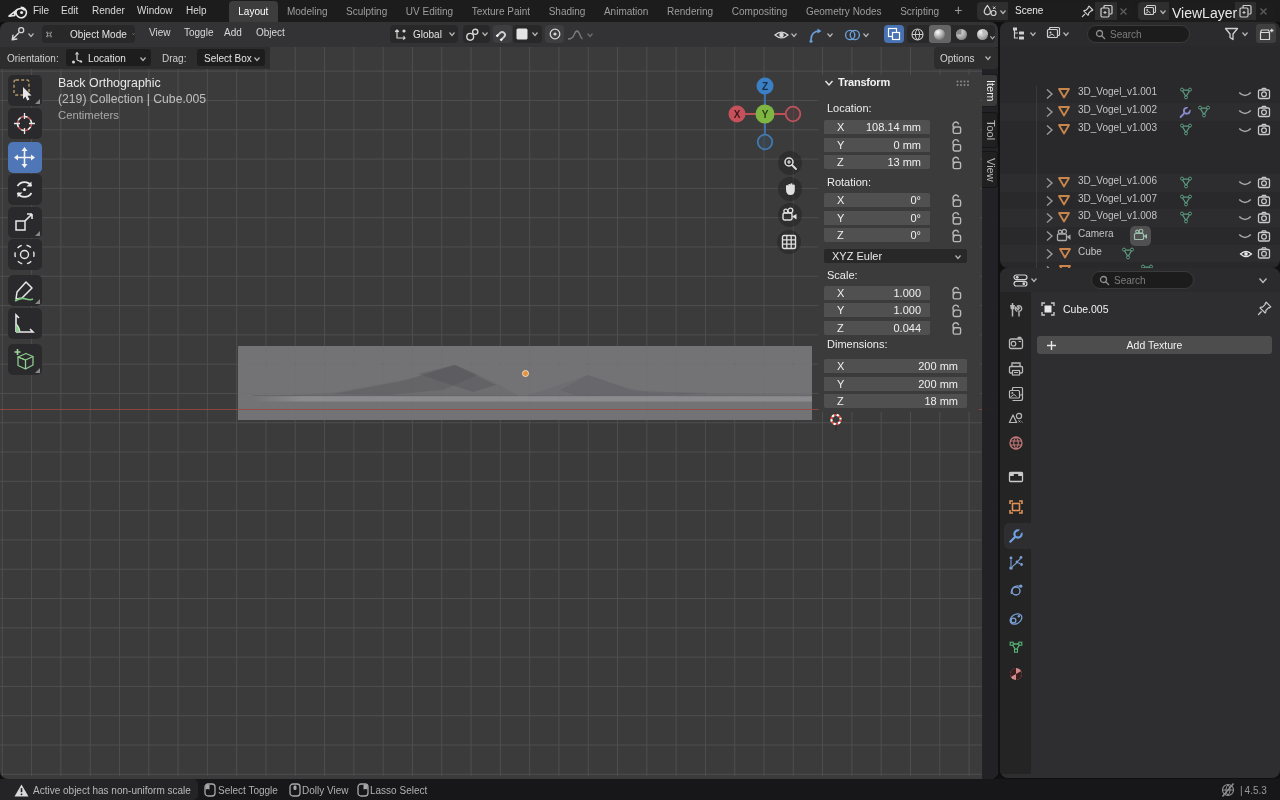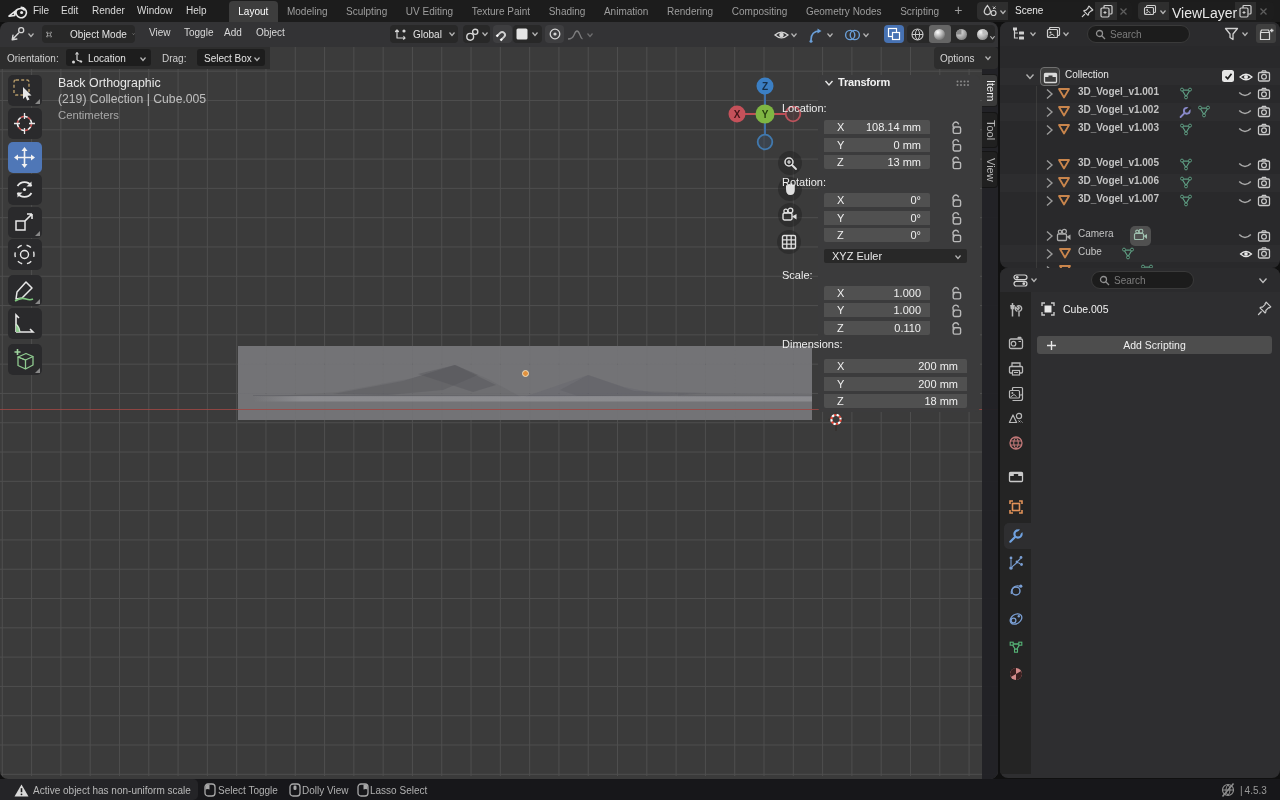--- a/index.html
+++ b/index.html
@@ -28,34 +28,34 @@
       linear-gradient(to bottom, #4e4e4e 1px, transparent 1px);
     background-size:29.3px 29.3px;
     background-position:1.8px 23.7px;
   }
   .navcirc { position:absolute; width:24px; height:24px; border-radius:50%; background:rgba(30,30,30,0.45); }
   .npx { position:absolute; left:824px; width:106px; height:14px; background:#505050; border-radius:2px;
          color:#f0f0f0; font-size:11px; line-height:14px; white-space:nowrap; }
   .npx.wide { width:143px; }
   .npx .lab { position:absolute; left:13px; }
   .npx .val { position:absolute; right:9px; }
-  .nplabel { position:absolute; left:782px; color:#ededed; font-size:11px;text-align:right; }
+  .nplabel { position:absolute; left:827px; color:#ededed; font-size:11px;text-align:right; }
   .sidetab { position:absolute; left:982px; width:16px; background:#202020; color:#b8b8b8;
              border-radius:0 4px 4px 0; writing-mode:vertical-rl; text-align:center; font-size:11px;
              border:1px solid #151515; border-left:none; }
 
   
   .hdrbtn { background:#282828; border-radius:4px; height:18px; display:inline-flex; align-items:center; color:#e3e3e3; font-size:10px; white-space:nowrap; }
 
   
   #npanel { left:818px; top:28px; width:162px; height:337px; background:rgba(59,59,60,0.97); border-radius:5px; }
 
   
   .orow { position:absolute; left:0; width:280px; height:17.7px; font-size:10px; color:#c3c3c3; }
-  .oname { left:78px; top:1px;font-weight:bold; }
+  .oname { left:78px; top:1px; }
   
 
   
   .tbtn { position:absolute; left:8px; width:34px; height:31px; background:#2a2a2c; border-radius:5px; }
 
   svg { display:block; }
 </style>
 </head>
 <body>
 <div id="app">
@@ -491,21 +491,21 @@
     <div class="npx" style="top:238.5px;border-radius:2px 2px 0 0">
         <span class="lab">X</span>
         <span class="val">1.000</span>
       </div>
     <div class="npx" style="top:256.1px;border-radius:0">
         <span class="lab">Y</span>
         <span class="val">1.000</span>
       </div>
     <div class="npx" style="top:273.7px;border-radius:0 0 2px 2px">
         <span class="lab">Z</span>
-        <span class="val">0.110</span>
+        <span class="val">0.044</span>
       </div>
     <div class="nplabel" style="top:290.5px">Dimensions:</div>
     <div class="npx wide" style="top:311.9px;border-radius:2px 2px 0 0">
         <span class="lab">X</span>
         <span class="val">200 mm</span>
       </div>
     <div class="npx wide" style="top:329.5px;border-radius:0">
         <span class="lab">Y</span>
         <span class="val">200 mm</span>
       </div>
@@ -611,44 +611,20 @@
         </g>
         <g id="wrenchsm">
           <path d="M2.6 12 L6.2 8.4" stroke="#8888c8" stroke-width="1.9" stroke-linecap="round"></path>
           <circle cx="8.8" cy="5.8" r="2.9" fill="none" stroke="#8888c8" stroke-width="1.9"></circle>
           <path d="M9.2 5.4 L12.6 2" stroke="#272727" stroke-width="2.8"></path>
         </g>
       </defs>
     </svg>
     <div id="orows" class="abs" style="left:0;top:28px;width:280px;height:221px;font-size:12px;color:#c5c5c5">
       <div class="abs" style="left:36px;top:36px;width:1px;height:185px;background:#3a3a3a"></div>
-      <div class="orow" style="top:17.7px;background:rgba(255,255,255,0.02)">
-        <svg class="abs" style="left:25px;top:5px" width="10" height="8" viewBox="0 0 10 8">
-            <path d="M1.5 1.5 L5 5.5 L8.5 1.5" stroke="#b0b0b0" stroke-width="1.4" fill="none"></path>
-          </svg>
-        <div class="abs" style="left:40px;top:-1px;width:20px;height:19px;background:#3d3d3d;border-radius:4px;border:1px solid #707070"></div>
-        <svg class="abs" style="left:43px;top:2px" width="15" height="15" viewBox="0 0 15 15">
-          <rect x="1.5" y="3.5" width="12" height="9" rx="1" fill="none" stroke="#dadada" stroke-width="1.3"></rect>
-          <rect x="1.5" y="3.5" width="12" height="3.5" fill="#dadada"></rect>
-          <rect x="5.5" y="5.5" width="4" height="2" fill="#3d3d3d"></rect>
-        </svg>
-        <span class="abs" style="left:65px;top:1px;color:#e8e8e8">Collection</span>
-        <div class="abs" style="left:222px;top:2.5px;width:12px;height:12px;background:#e6e6e6;border-radius:2.5px">
-          <svg style="margin:1.5px 0 0 1.5px" width="9" height="9" viewBox="0 0 9 9">
-              <path d="M1.5 4.5 L3.7 6.8 L7.5 1.8" stroke="#1d1d1d" stroke-width="1.7" fill="none"></path>
-            </svg>
-        </div>
-        <svg class="abs" style="left:239px;top:2px" width="14" height="14" viewBox="0 0 14 14">
-            <path d="M1 7 Q7 1.5 13 7 Q7 12.5 1 7 Z" fill="none" stroke="#e8e8e8" stroke-width="1.2"></path>
-            <circle cx="7" cy="7" r="2" fill="#e8e8e8"></circle>
-          </svg>
-        <svg class="abs" style="left:257px;top:1.5px" width="14" height="14" viewBox="0 0 14 14">
-            <use href="#photocam"></use>
-          </svg>
-      </div>
       <div class="orow" style="top:35.4px">
         <svg class="abs" style="left:0;top:1px" width="280" height="16" viewBox="0 0 280 16">
             <use href="#vrowicons"></use>
             <use href="#meshdata" x="179" y="0"></use>
           </svg>
         <span class="abs oname">3D_Vogel_v1.001</span>
       </div>
       <div class="orow" style="top:53.1px;background:rgba(255,255,255,0.02)">
         <svg class="abs" style="left:0;top:1px" width="280" height="16" viewBox="0 0 280 16">
             <use href="#vrowicons"></use>
@@ -657,40 +633,40 @@
           </svg>
         <span class="abs oname">3D_Vogel_v1.002</span>
       </div>
       <div class="orow" style="top:70.8px">
         <svg class="abs" style="left:0;top:1px" width="280" height="16" viewBox="0 0 280 16">
             <use href="#vrowicons"></use>
             <use href="#meshdata" x="179" y="0"></use>
           </svg>
         <span class="abs oname">3D_Vogel_v1.003</span>
       </div>
-      <div class="orow" style="top:106.2px">
-        <svg class="abs" style="left:0;top:1px" width="280" height="16" viewBox="0 0 280 16">
-            <use href="#vrowicons"></use>
-            <use href="#meshdata" x="179" y="0"></use>
-          </svg>
-        <span class="abs oname">3D_Vogel_v1.005</span>
-      </div>
       <div class="orow" style="top:123.9px;background:rgba(255,255,255,0.02)">
         <svg class="abs" style="left:0;top:1px" width="280" height="16" viewBox="0 0 280 16">
             <use href="#vrowicons"></use>
             <use href="#meshdata" x="179" y="0"></use>
           </svg>
         <span class="abs oname">3D_Vogel_v1.006</span>
       </div>
       <div class="orow" style="top:141.6px">
         <svg class="abs" style="left:0;top:1px" width="280" height="16" viewBox="0 0 280 16">
             <use href="#vrowicons"></use>
             <use href="#meshdata" x="179" y="0"></use>
           </svg>
         <span class="abs oname">3D_Vogel_v1.007</span>
+      </div>
+      <div class="orow" style="top:159.3px;background:rgba(255,255,255,0.02)">
+        <svg class="abs" style="left:0;top:1px" width="280" height="16" viewBox="0 0 280 16">
+            <use href="#vrowicons"></use>
+            <use href="#meshdata" x="179" y="0"></use>
+          </svg>
+        <span class="abs oname">3D_Vogel_v1.008</span>
       </div>
       <div class="orow" style="top:194.7px;background:rgba(255,255,255,0.02)">
         <svg class="abs" style="left:43px;top:2px" width="14" height="14" viewBox="0 0 14 14">
             <use href="#chev-r"></use>
           </svg>
         <svg class="abs" style="left:58px;top:1px" width="14" height="14" viewBox="0 0 14 14">
             <use href="#meshobj"></use>
           </svg>
         <span class="abs" style="left:78px;top:1px">Cube</span>
         <svg class="abs" style="left:121px;top:1px" width="14" height="14" viewBox="0 0 14 14">
@@ -859,21 +835,21 @@
 
     <svg class="abs" style="left:40px;top:33px" width="16" height="16" viewBox="0 0 16 16">
       <rect x="4.5" y="4.5" width="7" height="7" fill="#e8e8e8"></rect>
       <path d="M2 5 v-3 h3 M11 2 h3 v3 M14 11 v3 h-3 M5 14 h-3 v-3" stroke="#c9c9c9" stroke-width="1.4" fill="none"></path>
     </svg>
     <div class="abs" style="left:63px;top:35px;color:#f0f0f0;font-size:10.5px">Cube.005</div>
     <svg class="abs" style="left:257px;top:33px" width="15" height="15" viewBox="0 0 15 15">
       <path d="M9.2 1.2 L13.8 5.8 L12.2 7 L11.6 6.7 L8.8 9.5 Q9.3 11.2 8.2 12 L3 6.8 Q3.8 5.7 5.5 6.2 L8.3 3.4 L8 2.8 Z" fill="none" stroke="#c9c9c9" stroke-width="1.2" stroke-linejoin="round"></path>
       <path d="M4.2 10.8 L1.5 13.5" stroke="#c9c9c9" stroke-width="1.3" stroke-linecap="round"></path>
     </svg>
-    <div class="abs" style="left:37px;top:68px;width:235px;height:18px;background:#4d4d4d;border-radius:3px;color:#f0f0f0;font-size:10.5px;text-align:center;line-height:18px">Add Scripting</div>
+    <div class="abs" style="left:37px;top:68px;width:235px;height:18px;background:#4d4d4d;border-radius:3px;color:#f0f0f0;font-size:10.5px;text-align:center;line-height:18px">Add Texture</div>
     <svg class="abs" style="left:46px;top:72px" width="11" height="11" viewBox="0 0 11 11">
         <path d="M5.5 1 V10 M1 5.5 H10" stroke="#e8e8e8" stroke-width="1.4"></path>
       </svg>
   </div>
   <div id="statusbar" class="abs">
     <div class="abs" style="left:0;top:0;width:198px;height:21px;background:#242427;border-radius:0 5px 5px 0"></div>
     <svg class="abs" style="left:14px;top:5px" width="15" height="13" viewBox="0 0 15 13">
       <path d="M7.5 0.5 L14.5 12.5 H0.5 Z" fill="#d9d9d9"></path>
       <path d="M7.5 4.2 V8.2" stroke="#1b1b1b" stroke-width="1.6"></path>
       <circle cx="7.5" cy="10.3" r="0.9" fill="#1b1b1b"></circle>

